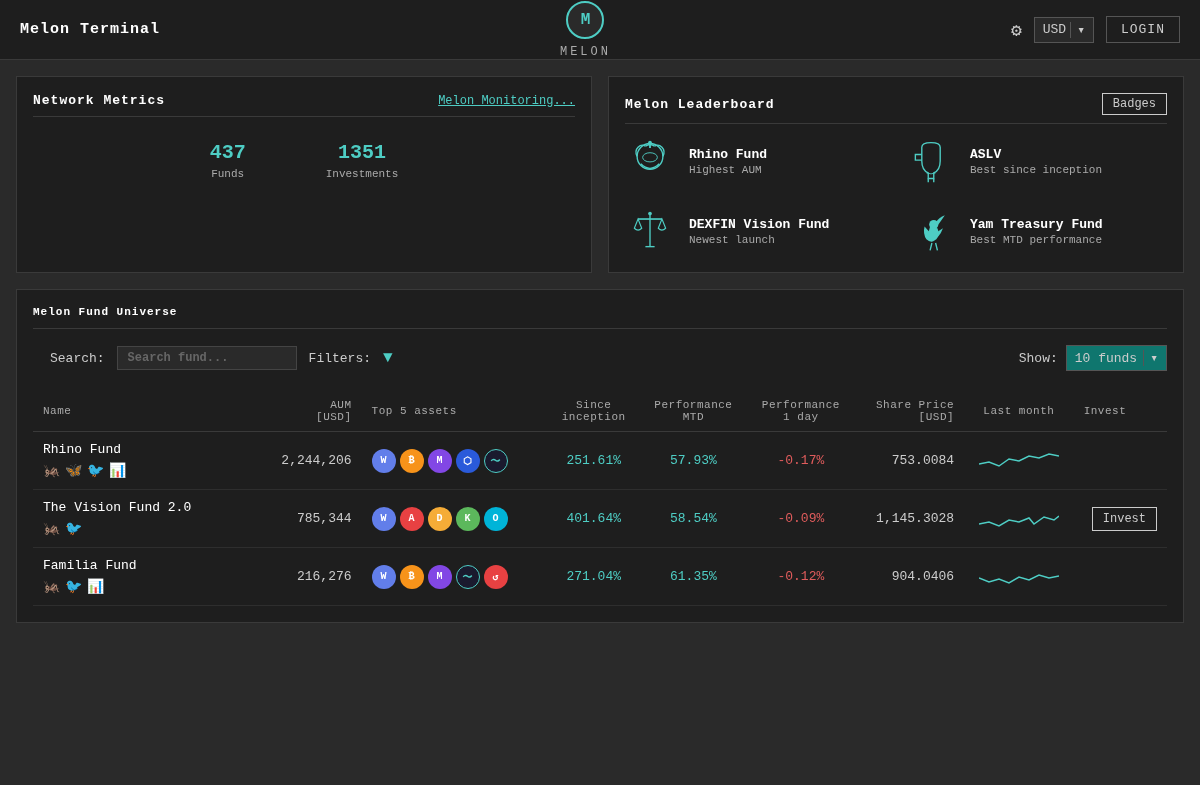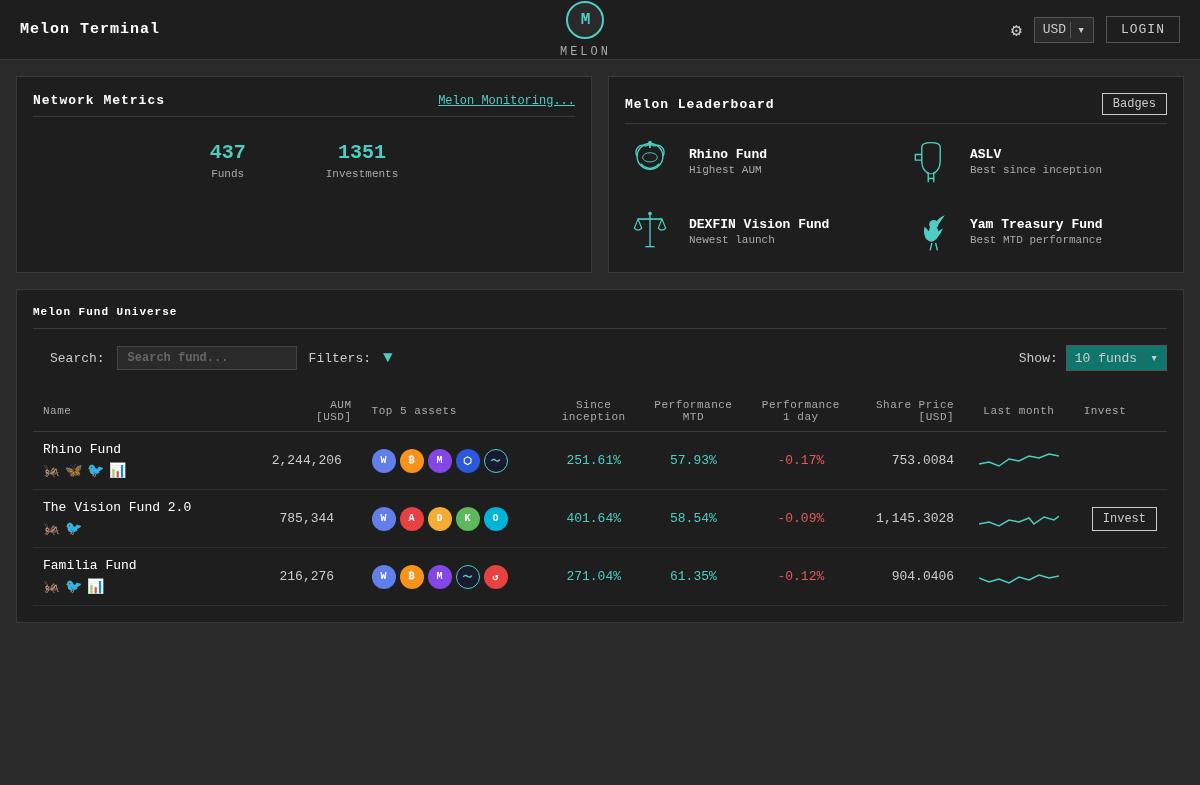--- a/index.html
+++ b/index.html
@@ -371,21 +371,21 @@
       font-family: 'Courier New', monospace;
       font-size: 12px;
       cursor: pointer;
       white-space: nowrap;
     }
     .invest-cell {
       text-align: right;
     }
 
     .col-name { width: 200px; }
-    .col-aum { width: 100px; text-align: center; }
+    .col-aum { width: 100px; text-align: right; }
     .col-top5 { width: 170px; }
     .col-since { width: 80px; text-align: center; }
     .col-mtd { width: 80px; text-align: center; }
     .col-1day { width: 80px; text-align: center; }
     .col-share { width: 100px; text-align: right; }
     .col-lastmonth { width: 100px; text-align: center; }
     .col-invest { width: 80px; text-align: right; }
   </style>
 </head>
 <body>

